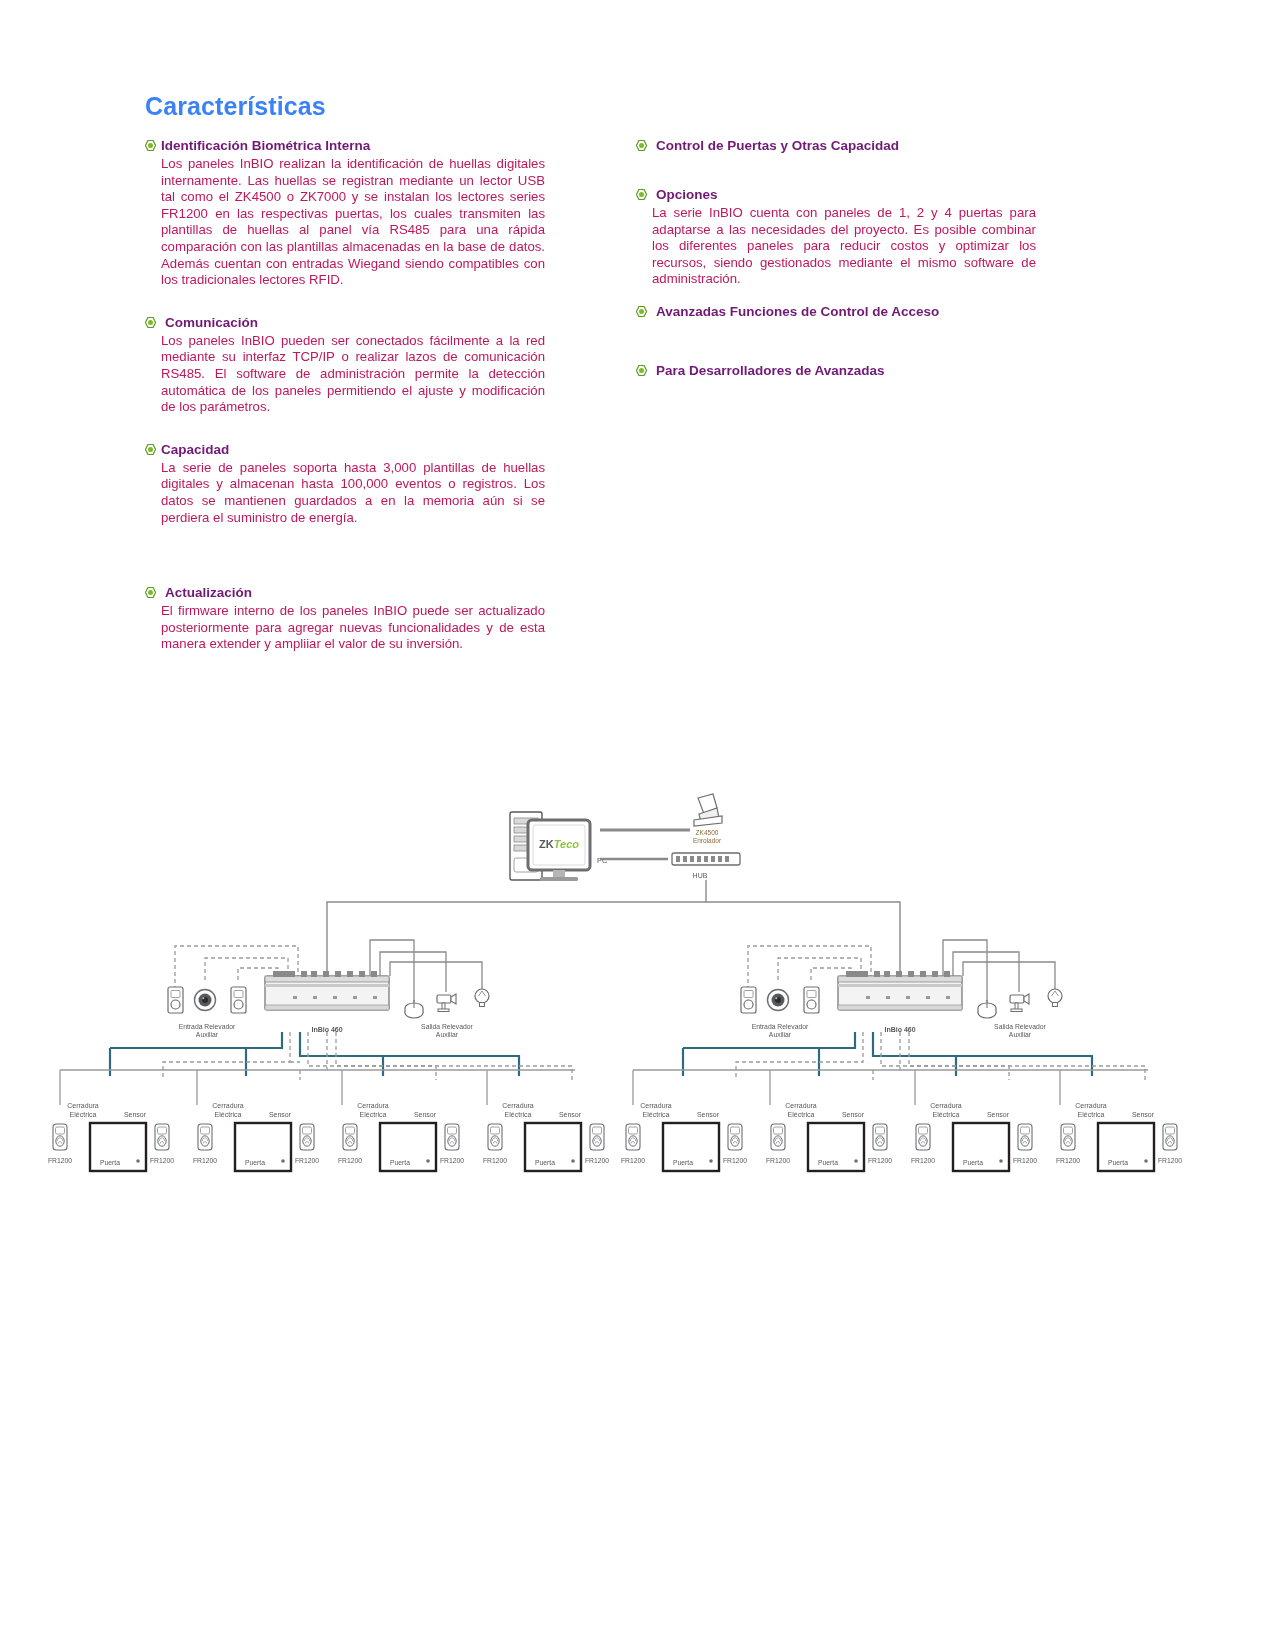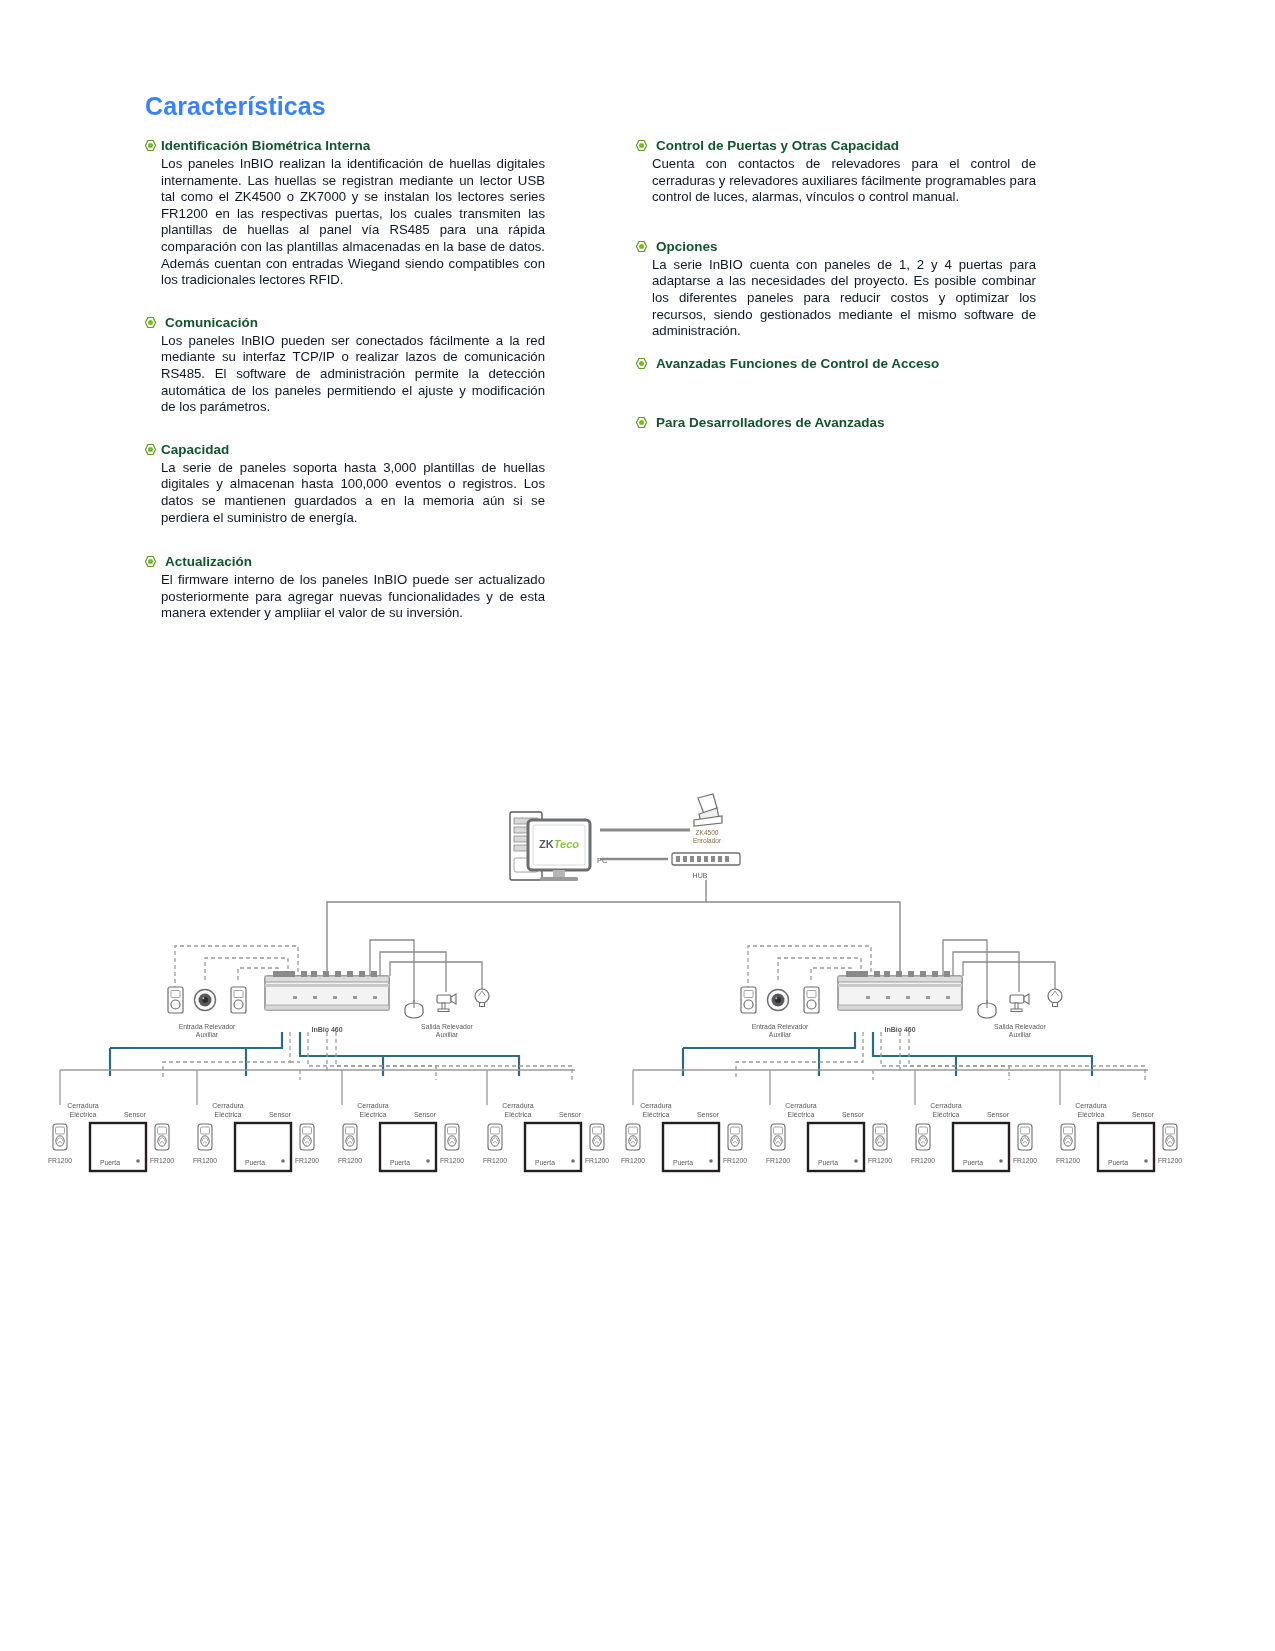--- a/index.html
+++ b/index.html
@@ -21,32 +21,32 @@
   }
 
   
   .col{position:absolute;width:400px;}
   .col-left{left:145px;top:138px;}
   .col-right{left:636px;top:138px;}
 
   .feature{position:relative;margin-bottom:18px;}
   .feature-head{
     display:flex;align-items:flex-start;gap:5px;
-    font-size:13.5px;font-weight:bold;color:#14532d;
+    font-size:13.5px;font-weight:bold;color:#701a75;
     line-height:16px;
   }
   .bullet{
     flex:0 0 auto;width:11px;height:11px;margin-top:2px;position:relative;
   }
   .bullet svg{display:block;}
   .feature-body{
     margin-left:16px;margin-top:2px;
     font-size:13.2px;line-height:16.6px;
     text-align:justify;
-    color:#0f172a;
+    color:#be185d;
     hyphens:none;
   }
 
   
   .diagram{position:absolute;left:0;top:780px;width:1181px;height:420px;}
   .diagram svg{display:block;}
 </style>
 </head>
 <body>
 
@@ -75,21 +75,21 @@
           <svg width="11" height="11" viewBox="0 0 11 11">
               <polygon points="3,0.4 8,0.4 10.6,5.5 8,10.6 3,10.6 0.4,5.5" fill="#ffffff" stroke="#5a9e1e" stroke-width="1.2"></polygon>
               <circle cx="5.5" cy="5.5" r="2.5" fill="#7cb928"></circle>
             </svg>
         </span>
         <span>Comunicación</span>
       </div>
       <div class="feature-body">Los paneles InBIO pueden ser conectados fácilmente a la red mediante su interfaz TCP/IP o realizar lazos de comunicación RS485. El software de administración permite la detección automática de los paneles permitiendo el ajuste y modificación de los parámetros.</div>
     </div>
 
-    <div class="feature" style="margin-bottom:28px;">
+    <div class="feature" style="margin-bottom:59px;">
       <div class="feature-head">
         <span class="bullet">
           <svg width="11" height="11" viewBox="0 0 11 11">
               <polygon points="3,0.4 8,0.4 10.6,5.5 8,10.6 3,10.6 0.4,5.5" fill="#ffffff" stroke="#5a9e1e" stroke-width="1.2"></polygon>
               <circle cx="5.5" cy="5.5" r="2.5" fill="#7cb928"></circle>
             </svg>
         </span>
         <span>Capacidad</span>
       </div>
       <div class="feature-body">La serie de paneles soporta hasta 3,000 plantillas de huellas digitales y almacenan hasta 100,000 eventos o registros. Los datos se mantienen guardados a en la memoria aún si se perdiera el suministro de energía.</div>
@@ -115,21 +115,20 @@
     <div class="feature" style="margin-bottom:33px;">
       <div class="feature-head">
         <span class="bullet" style="margin-right:4px;">
           <svg width="11" height="11" viewBox="0 0 11 11">
               <polygon points="3,0.4 8,0.4 10.6,5.5 8,10.6 3,10.6 0.4,5.5" fill="#ffffff" stroke="#5a9e1e" stroke-width="1.2"></polygon>
               <circle cx="5.5" cy="5.5" r="2.5" fill="#7cb928"></circle>
             </svg>
         </span>
         <span>Control de Puertas y Otras Capacidad</span>
       </div>
-      <div class="feature-body">Cuenta con contactos de relevadores para el control de cerraduras y relevadores auxiliares fácilmente programables para control de luces, alarmas, vínculos o control manual.</div>
     </div>
 
     <div class="feature" style="margin-bottom:16px;">
       <div class="feature-head">
         <span class="bullet" style="margin-right:4px;">
           <svg width="11" height="11" viewBox="0 0 11 11">
               <polygon points="3,0.4 8,0.4 10.6,5.5 8,10.6 3,10.6 0.4,5.5" fill="#ffffff" stroke="#5a9e1e" stroke-width="1.2"></polygon>
               <circle cx="5.5" cy="5.5" r="2.5" fill="#7cb928"></circle>
             </svg>
         </span>

